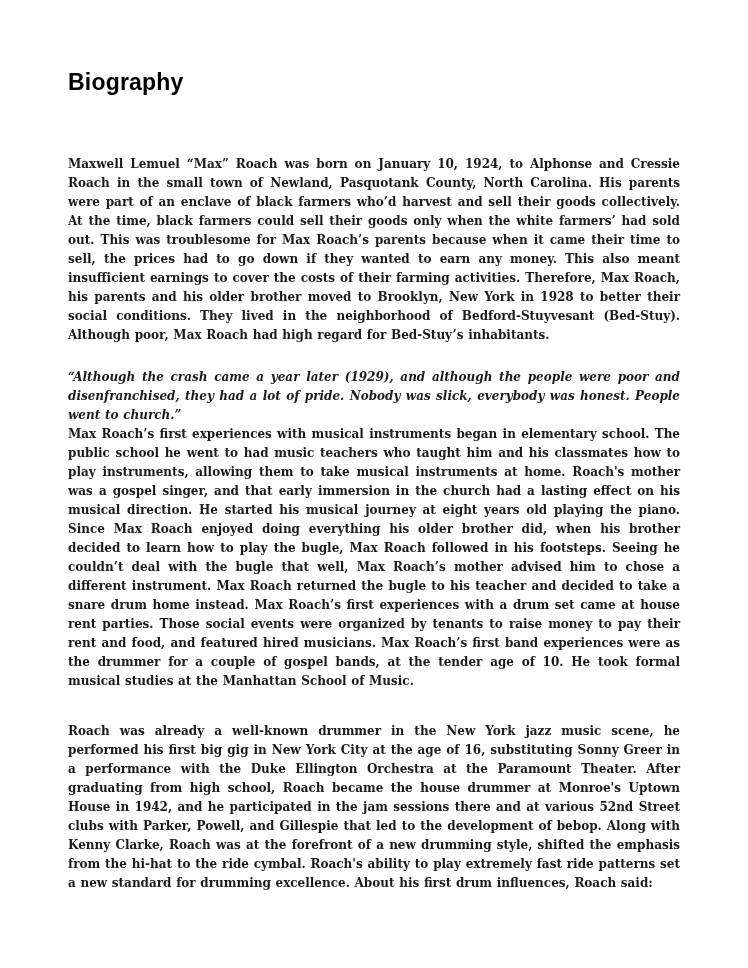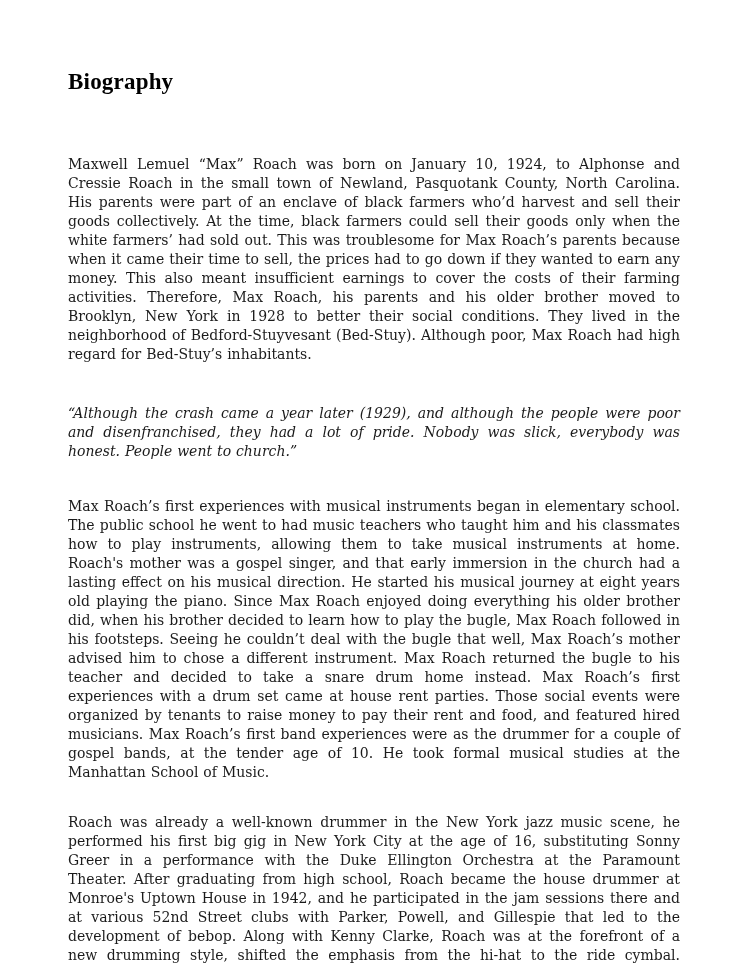--- a/index.html
+++ b/index.html
@@ -19,34 +19,35 @@
     font-family: "DejaVu Serif", serif;
     color: #1b1b1b;
   }
   .doc-title {
     margin: 68px 0 0 0;
     font-size: 23px;
     line-height: 28px;
     font-weight: bold;
     color: #000000;
     letter-spacing: 0.2px;
-    font-family: Liberation Serif, serif;
+    font-family: Liberation Sans, sans-serif;
   }
   .para {
     margin: 0;
-    font-size: 14px;
+    font-size: 12px;
     line-height: 19px;
     text-align: justify;
     text-justify: inter-word;
     color: #1b1b1b;
     word-spacing: 0.5px;
+    font-weight: bold;
   }
   .para-intro   { margin-top: 59px; }
-  .para-quote   { margin-top: 40px; font-style: italic; }
-  .para-music   { margin-top: 36px; }
+  .para-quote   { margin-top: 23px; font-style: italic; }
+  .para-music   { }
   .para-career  { margin-top: 31px; }
 </style>
 </head>
 <body>
 
 <div class="page">
   <h1 class="doc-title">Biography</h1>
 
   <p class="para para-intro">Maxwell Lemuel “Max” Roach was born on January 10, 1924, to Alphonse and Cressie Roach in the small town of Newland, Pasquotank County, North Carolina. His parents were part of an enclave of black farmers who’d harvest and sell their goods collectively. At the time, black farmers could sell their goods only when the white farmers’ had sold out. This was troublesome for Max Roach’s parents because when it came their time to sell, the prices had to go down if they wanted to earn any money. This also meant insufficient earnings to cover the costs of their farming activities. Therefore, Max Roach, his parents and his older brother moved to Brooklyn, New York in 1928 to better their social conditions. They lived in the neighborhood of Bedford-Stuyvesant (Bed-Stuy). Although poor, Max Roach had high regard for Bed-Stuy’s inhabitants.</p>
 

